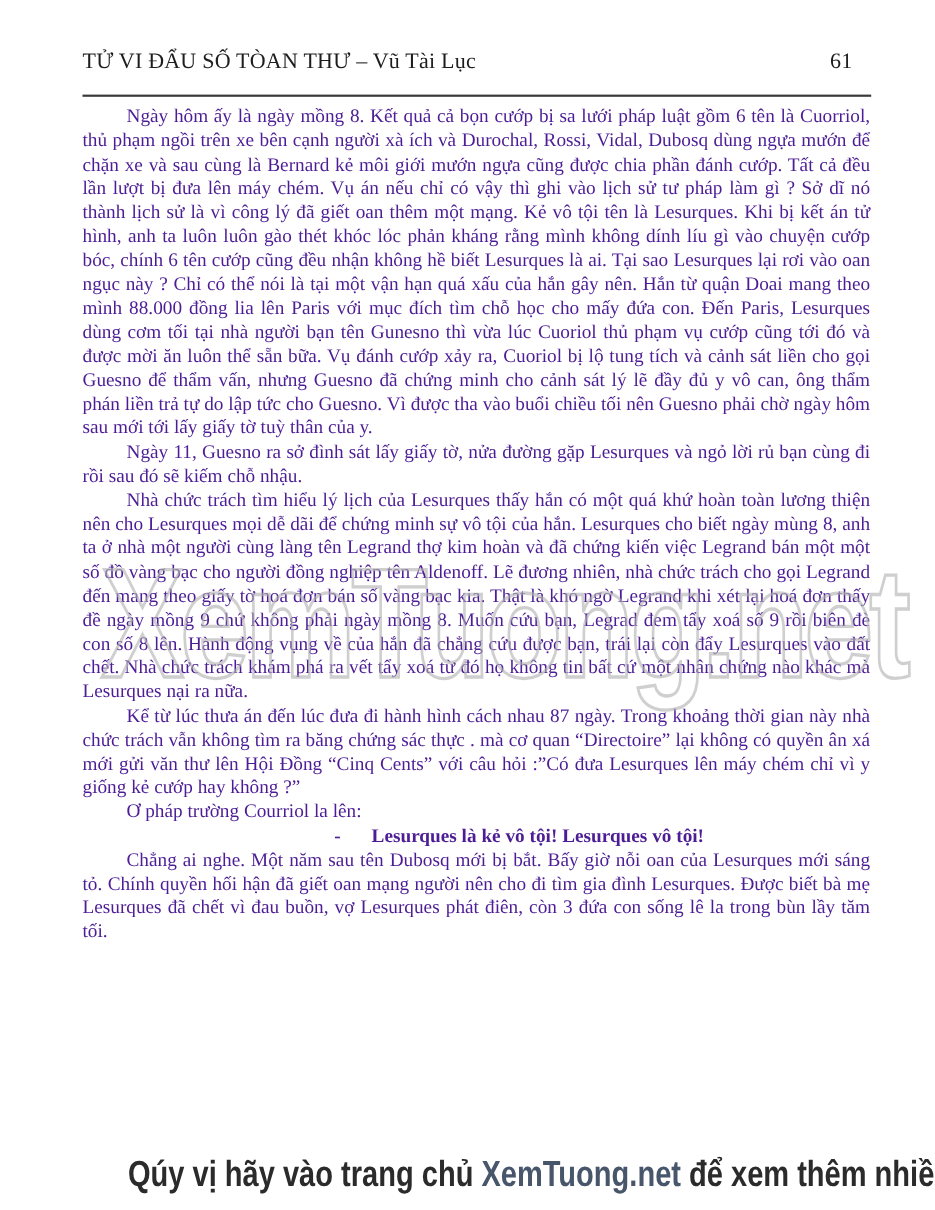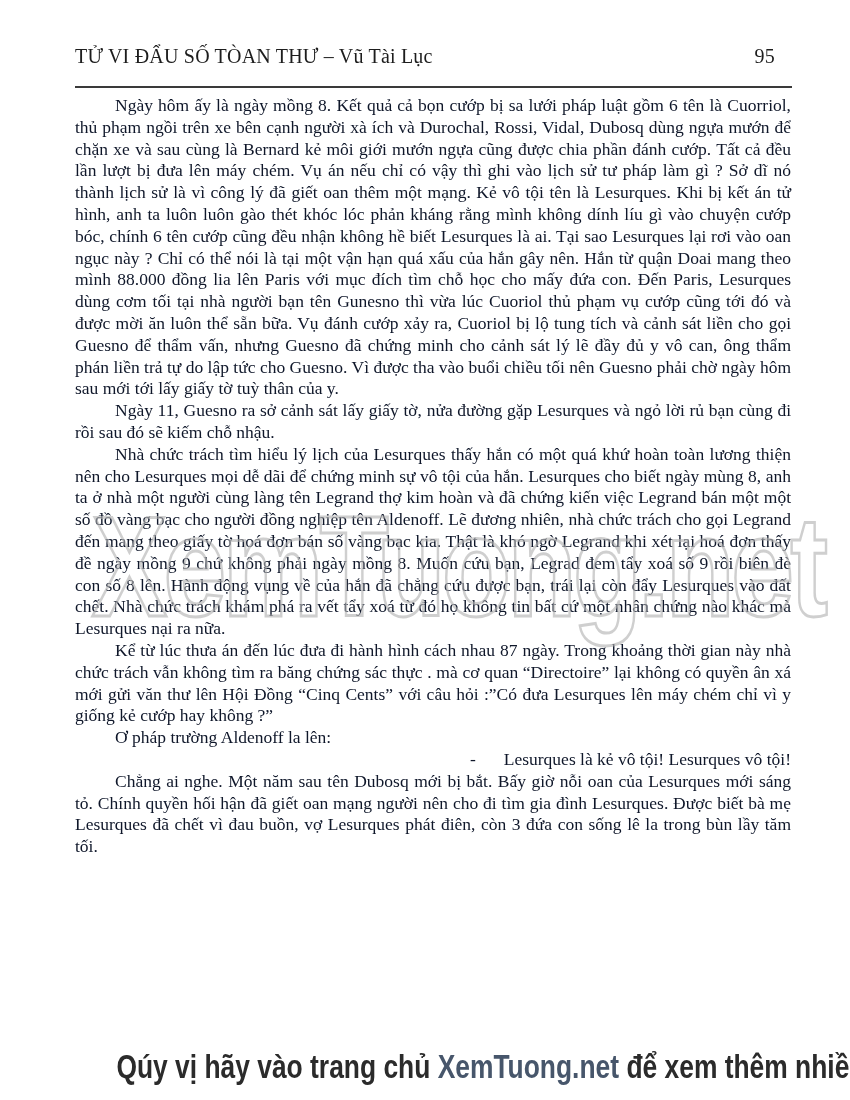--- a/index.html
+++ b/index.html
@@ -16,26 +16,26 @@
     font-size: 20px; color: #1d1d1d; letter-spacing: 0.2px;
     white-space: nowrap;
   }
   .header-rule {
     position: absolute; top: 86px; left: 75px; width: 717px; height: 2px;
     background: #3a3a3a;
   }
   .content {
     position: absolute; top: 95px; left: 75px; width: 716px;
     font-size: 17.5px; line-height: 21.8px;
-    color: #0f172a;
+    color: #4c1d95;
     text-align: justify;
   }
   .content p { margin: 0; text-indent: 40px; }
   .content p.list-line {
-    text-indent: 0; padding-left: 78px; text-align: right;
+    text-indent: 0; padding-left: 78px; text-align: center; font-weight: bold;
   }
   .content .dash { display: inline-block; margin-right: 28px; }
   .watermark {
     position: absolute; top: 496px; left: 0; width: 850px;
     text-align: center; pointer-events: none; z-index: 5;
   }
   .watermark span {
     display: inline-block;
     font-family: "Liberation Sans", sans-serif;
     font-weight: bold;
@@ -60,34 +60,34 @@
     color: #2b2b2b;
     white-space: nowrap;
   }
   .footer .site-link { color: #47566b; }
 </style>
 </head>
 <body>
 
 <div class="header-row">
   <span>TỬ VI ĐẨU SỐ TÒAN THƯ – Vũ Tài Lục</span>
-  <span>95</span>
+  <span>61</span>
 </div>
 <div class="header-rule"></div>
 
 <div class="watermark">
   <span>XemTuong.net</span>
 </div>
 
 <div class="content">
   <p>Ngày hôm ấy là ngày mồng 8. Kết quả cả bọn cướp bị sa lưới pháp luật gồm 6 tên là Cuorriol, thủ phạm ngồi trên xe bên cạnh người xà ích và Durochal, Rossi, Vidal, Dubosq dùng ngựa mướn để chặn xe và sau cùng là Bernard kẻ môi giới mướn ngựa cũng được chia phần đánh cướp. Tất cả đều lần lượt bị đưa lên máy chém. Vụ án nếu chỉ có vậy thì ghi vào lịch sử tư pháp làm gì ? Sở dĩ nó thành lịch sử là vì công lý đã giết oan thêm một mạng. Kẻ vô tội tên là Lesurques. Khi bị kết án tử hình, anh ta luôn luôn gào thét khóc lóc phản kháng rằng mình không dính líu gì vào chuyện cướp bóc, chính 6 tên cướp cũng đều nhận không hề biết Lesurques là ai. Tại sao Lesurques lại rơi vào oan ngục này ? Chỉ có thể nói là tại một vận hạn quá xấu của hắn gây nên. Hắn từ quận Doai mang theo mình 88.000 đồng lia lên Paris với mục đích tìm chỗ học cho mấy đứa con. Đến Paris, Lesurques dùng cơm tối tại nhà người bạn tên Gunesno thì vừa lúc Cuoriol thủ phạm vụ cướp cũng tới đó và được mời ăn luôn thể sẵn bữa. Vụ đánh cướp xảy ra, Cuoriol bị lộ tung tích và cảnh sát liền cho gọi Guesno để thẩm vấn, nhưng Guesno đã chứng minh cho cảnh sát lý lẽ đầy đủ y vô can, ông thẩm phán liền trả tự do lập tức cho Guesno. Vì được tha vào buổi chiều tối nên Guesno phải chờ ngày hôm sau mới tới lấy giấy tờ tuỳ thân của y.</p>
-  <p>Ngày 11, Guesno ra sở cảnh sát lấy giấy tờ, nửa đường gặp Lesurques và ngỏ lời rủ bạn cùng đi rồi sau đó sẽ kiếm chỗ nhậu.</p>
+  <p>Ngày 11, Guesno ra sở đình sát lấy giấy tờ, nửa đường gặp Lesurques và ngỏ lời rủ bạn cùng đi rồi sau đó sẽ kiếm chỗ nhậu.</p>
   <p>Nhà chức trách tìm hiểu lý lịch của Lesurques thấy hắn có một quá khứ hoàn toàn lương thiện nên cho Lesurques mọi dễ dãi để chứng minh sự vô tội của hắn. Lesurques cho biết ngày mùng 8, anh ta ở nhà một người cùng làng tên Legrand thợ kim hoàn và đã chứng kiến việc Legrand bán một một số đồ vàng bạc cho người đồng nghiệp tên Aldenoff. Lẽ đương nhiên, nhà chức trách cho gọi Legrand đến mang theo giấy tờ hoá đơn bán số vàng bạc kia. Thật là khó ngờ Legrand khi xét lại hoá đơn thấy đề ngày mồng 9 chứ không phải ngày mồng 8. Muốn cứu bạn, Legrad đem tẩy xoá số 9 rồi biên đè con số 8 lên. Hành động vụng về của hắn đã chẳng cứu được bạn, trái lại còn đẩy Lesurques vào đất chết. Nhà chức trách khám phá ra vết tẩy xoá từ đó họ không tin bất cứ một nhân chứng nào khác mà Lesurques nại ra nữa.</p>
   <p>Kể từ lúc thưa án đến lúc đưa đi hành hình cách nhau 87 ngày. Trong khoảng thời gian này nhà chức trách vẫn không tìm ra băng chứng sác thực . mà cơ quan “Directoire” lại không có quyền ân xá mới gửi văn thư lên Hội Đồng “Cinq Cents” với câu hỏi :”Có đưa Lesurques lên máy chém chỉ vì y giống kẻ cướp hay không ?”</p>
-  <p>Ơ pháp trường Aldenoff la lên:</p>
+  <p>Ơ pháp trường Courriol la lên:</p>
   <p class="list-line">
     <span class="dash">-</span><span>Lesurques là kẻ vô tội! Lesurques vô tội!</span>
   </p>
   <p>Chẳng ai nghe. Một năm sau tên Dubosq mới bị bắt. Bấy giờ nỗi oan của Lesurques mới sáng tỏ. Chính quyền hối hận đã giết oan mạng người nên cho đi tìm gia đình Lesurques. Được biết bà mẹ Lesurques  đã chết vì đau buồn, vợ Lesurques phát điên, còn 3 đứa con sống lê la trong bùn lầy tăm tối.</p>
 </div>
 
 <div class="footer">
   <span class="inner">
     <span>Qúy vị hãy vào trang chủ </span><span class="site-link">XemTuong.net</span><span> để xem thêm nhiều mục hay khác</span>
   </span>

